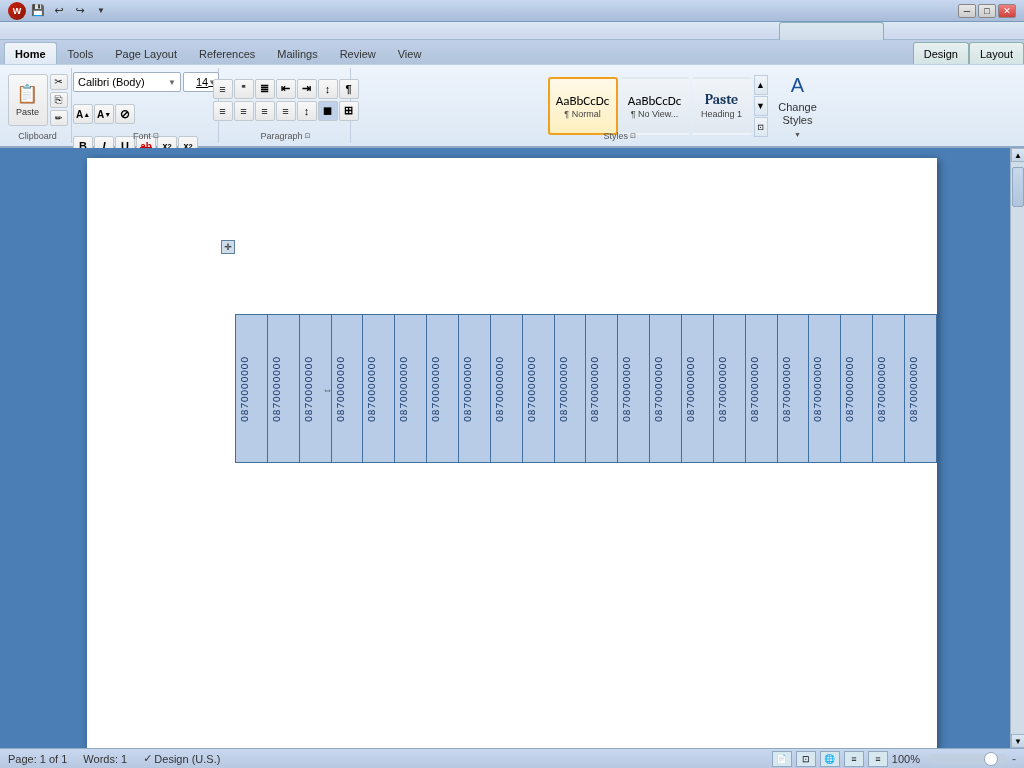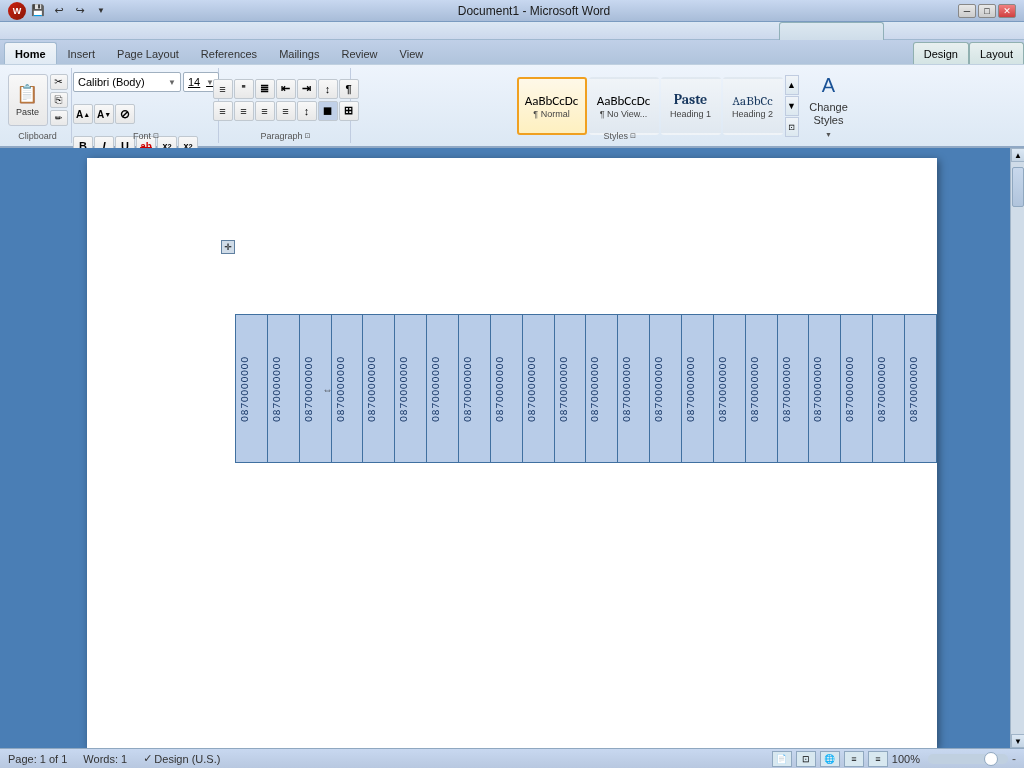--- a/index.html
+++ b/index.html
@@ -120,21 +120,21 @@
       padding: 0 4px;
       display: flex; align-items: center; justify-content: space-between;
       cursor: pointer;
     }
     .font-size-select {
       width: 36px; height: 20px;
       background: white;
       border: 1px solid #a0b0c0;
       border-radius: 2px;
       font-size: 11px;
-      padding: 0 4px;
+      padding: 0 12px;
       display: flex; align-items: center; justify-content: space-between;
       cursor: pointer;
       text-decoration: underline;
     }
     .font-format-btn {
       width: 20px; height: 20px;
       background: linear-gradient(to bottom, #f8f8f8, #e8e8e8);
       border: 1px solid #c0c8d0;
       border-radius: 2px;
       display: flex; align-items: center; justify-content: center;
@@ -280,35 +280,34 @@
 <body>
 
 <div id="title-bar">
   <div class="left-icons">
     <div style="width:18px;height:18px;background:linear-gradient(135deg,#cc2010,#881808);border-radius:50%;display:flex;align-items:center;justify-content:center;font-size:9px;color:white;font-weight:bold;cursor:pointer;">W</div>
     <div class="qa-btn">💾</div>
     <div class="qa-btn">↩</div>
     <div class="qa-btn">↪</div>
     <div class="qa-btn" style="font-size:8px;">▼</div>
   </div>
-  <div class="title">Document1 - Microsoft Word</div>
   <div class="win-controls">
     <div class="win-btn minimize">─</div>
     <div class="win-btn maximize">□</div>
     <div class="win-btn close">✕</div>
   </div>
 </div>
 
 <div style="position:relative;height:18px;background:linear-gradient(to bottom,#dce8f4,#ccd8ec);border-bottom:1px solid #a0b8d0;display:flex;justify-content:flex-end;">
   <div style="background:linear-gradient(to bottom,#dce8f0,#c4d4e4);border:1px solid #90b0b8;border-bottom:none;padding:15px 24px;font-size:11px;color:#1a3a1a;margin-right:140px;border-radius:3px 3px 0 0;">Table Tools</div>
 </div>
 
 <div id="tab-bar" style="position:relative;background:linear-gradient(to bottom,#c0d0e8,#b0c4dc);height:24px;display:flex;align-items:flex-end;padding:0 0 0 4px;gap:0;">
   <div class="ribbon-tab active">Home</div>
-  <div class="ribbon-tab">Insert</div>
+  <div class="ribbon-tab">Tools</div>
   <div class="ribbon-tab">Page Layout</div>
   <div class="ribbon-tab">References</div>
   <div class="ribbon-tab">Mailings</div>
   <div class="ribbon-tab">Review</div>
   <div class="ribbon-tab">View</div>
   <div style="flex:1;"></div>
   <div class="ribbon-tab design-tab">Design</div>
   <div class="ribbon-tab layout-tab">Layout</div>
 </div>
 
@@ -405,24 +404,20 @@
         <div class="style-item" style="width:70px;">
           <div class="style-preview" style="font-size:13px;font-family:Calibri,sans-serif;">AaBbCcDc</div>
           <div class="style-label">¶ No View...</div>
         </div>
 
         <div class="style-item" style="width:60px;">
           <div class="style-preview" style="font-size:14px;font-family:Cambria,serif;color:#17375e;font-weight:bold;">Paste</div>
           <div class="style-label">Heading 1</div>
         </div>
 
-        <div class="style-item" style="width:60px;">
-          <div class="style-preview" style="font-size:13px;font-family:Cambria,serif;color:#17375e;">AaBbCc</div>
-          <div class="style-label">Heading 2</div>
-        </div>
 
         <div style="display:flex;flex-direction:column;gap:1px;">
           <div class="style-scroll-btn" style="height:20px;">▲</div>
           <div class="style-scroll-btn" style="height:20px;">▼</div>
           <div class="style-scroll-btn" style="height:20px;font-size:8px;">⊡</div>
         </div>
 
         <div class="change-styles-btn">
           <div style="font-size:20px;color:#1a5296;">A</div>
           <div style="font-size:11px;color:#333;text-align:center;line-height:1.2;">Change<br>Styles</div>

